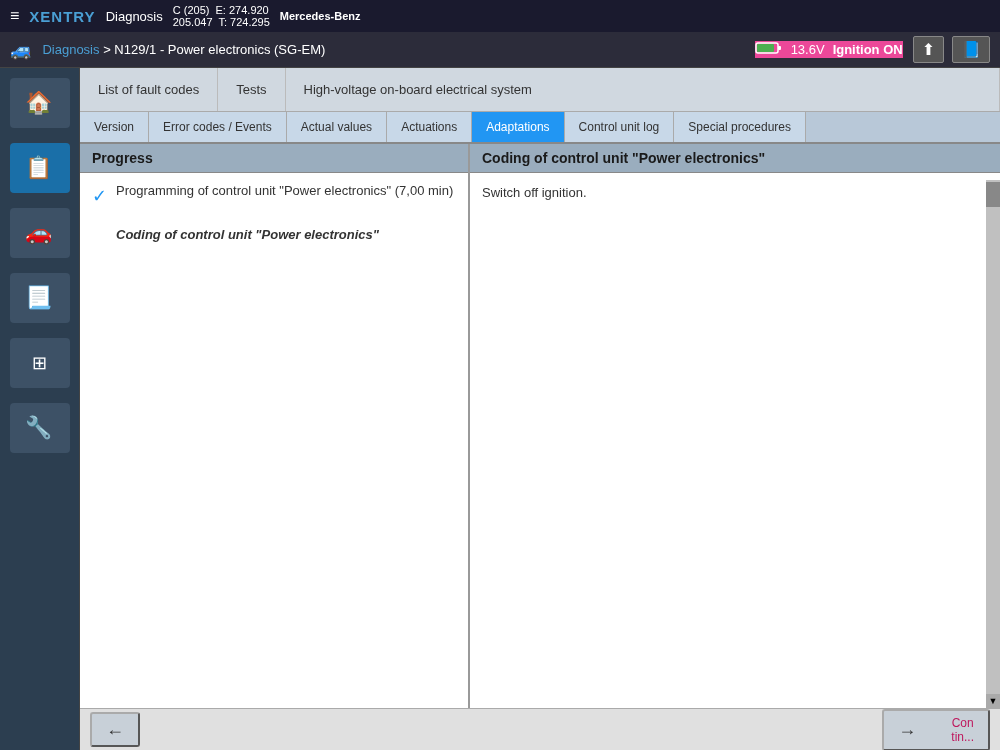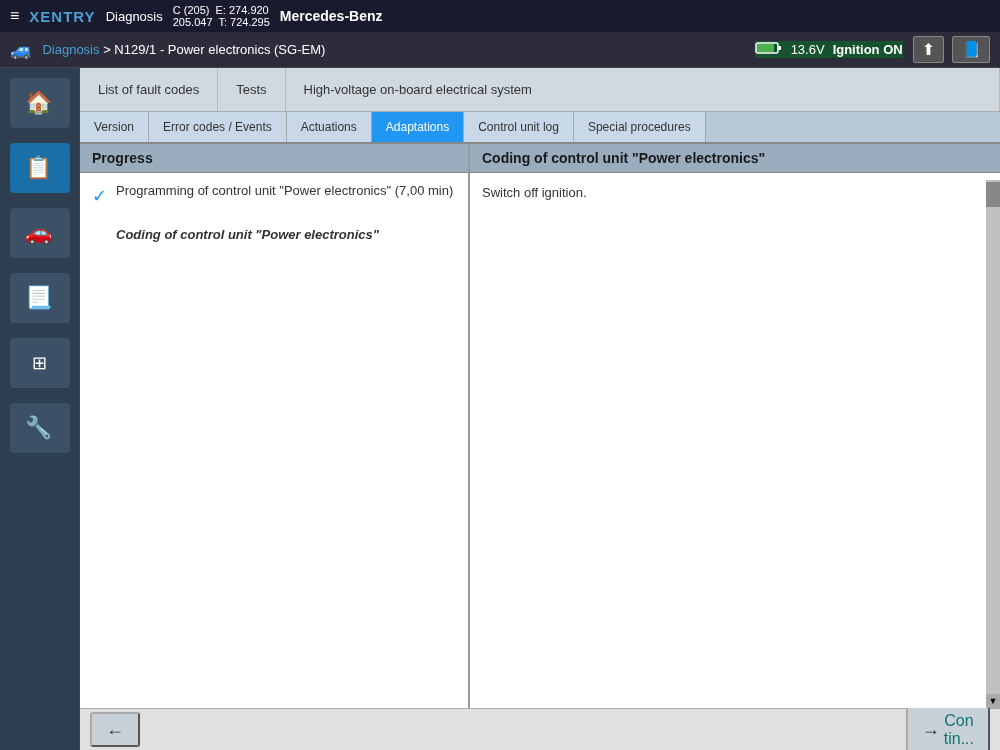--- a/index.html
+++ b/index.html
@@ -8,31 +8,31 @@
     
     #topbar {
       display: flex; align-items: center; background: #1a1a2e; color: white;
       height: 32px; padding: 0 10px; gap: 10px;
     }
     #topbar .menu-icon { font-size: 16px; color: white; cursor: pointer; }
     #topbar .brand { color: #4a9fd4; font-weight: bold; font-size: 15px; letter-spacing: 1px; }
     #topbar .diag { color: white; font-size: 13px; }
     #topbar .vin { color: white; font-size: 14px; font-weight: bold; flex: 1; text-align: center; }
     #topbar .coords { color: white; font-size: 11px; }
-    #topbar .mb-logo { color: white; font-size: 14px; font-weight: bold; text-align: right; }
+    #topbar .mb-logo { color: white; font-size: 11px; font-weight: bold; text-align: right; }
 
     
     #statusbar {
       display: flex; align-items: center; background: #2c2c3a; color: white;
       height: 36px; padding: 0 10px; gap: 10px; border-bottom: 1px solid #444;
     }
     #statusbar .car-icon { font-size: 18px; color: #4a9fd4; }
     #statusbar .breadcrumb { color: #4a9fd4; font-size: 13px; }
     #statusbar .breadcrumb span { color: white; }
-    #statusbar .battery { margin-left: auto; background: #14532d; color: white; font-size: 13px; display: flex; align-items: center; gap: 5px; }
+    #statusbar .battery { margin-left: auto; background: #ec4899; color: white; font-size: 13px; display: flex; align-items: center; gap: 5px; }
     #statusbar .ignition { color: white; font-size: 13px; font-weight: bold; }
     #statusbar .action-icons { display: flex; gap: 8px; align-items: center; }
     #statusbar .icon-btn { background: #555; color: white; border: 1px solid #888; padding: 3px 8px; cursor: pointer; font-size: 16px; border-radius: 2px; }
 
     
     #main-layout { display: flex; height: calc(750px - 68px); }
 
     
     #sidebar {
       width: 80px; background: #2c3e50; display: flex; flex-direction: column; align-items: center;
@@ -95,21 +95,21 @@
     
     #bottom-bar {
       height: 42px; background: #e0e0e0; border-top: 1px solid #aaa;
       display: flex; align-items: center; justify-content: space-between; padding: 0 10px;
     }
     .nav-btn {
       background: #c8d0d8; border: 2px outset #aaa; padding: 5px 14px;
       cursor: pointer; font-size: 18px; color: #333; display: flex; align-items: center; gap: 4px;
       border-radius: 3px;
     }
-    .nav-btn .btn-label { font-size: 16px; color: #0f766e; }
+    .nav-btn .btn-label { font-size: 12px; color: #be185d; margin-left: 31px; }
   </style>
 </head>
 <body>
 
 <div id="topbar">
   <span class="menu-icon">≡</span>
   <span class="brand">XENTRY</span>
   <span class="diag">Diagnosis</span>
   <span class="coords" style="white-space:pre;">C (205)  E: 274.920
 205.047  T: 724.295</span>
@@ -178,20 +178,23 @@
     </div>
 
     <div id="tabs-sub">
       <div class="tab">
         <span>Version</span>
       </div>
       <div class="tab">
         <span>Error codes / Events</span>
       </div>
       <div class="tab">
+        <span>Actual values</span>
+      </div>
+      <div class="tab">
         <span>Actuations</span>
       </div>
       <div class="tab active">
         <span>Adaptations</span>
       </div>
       <div class="tab">
         <span>Control unit log</span>
       </div>
       <div class="tab">
         <span>Special procedures</span>

